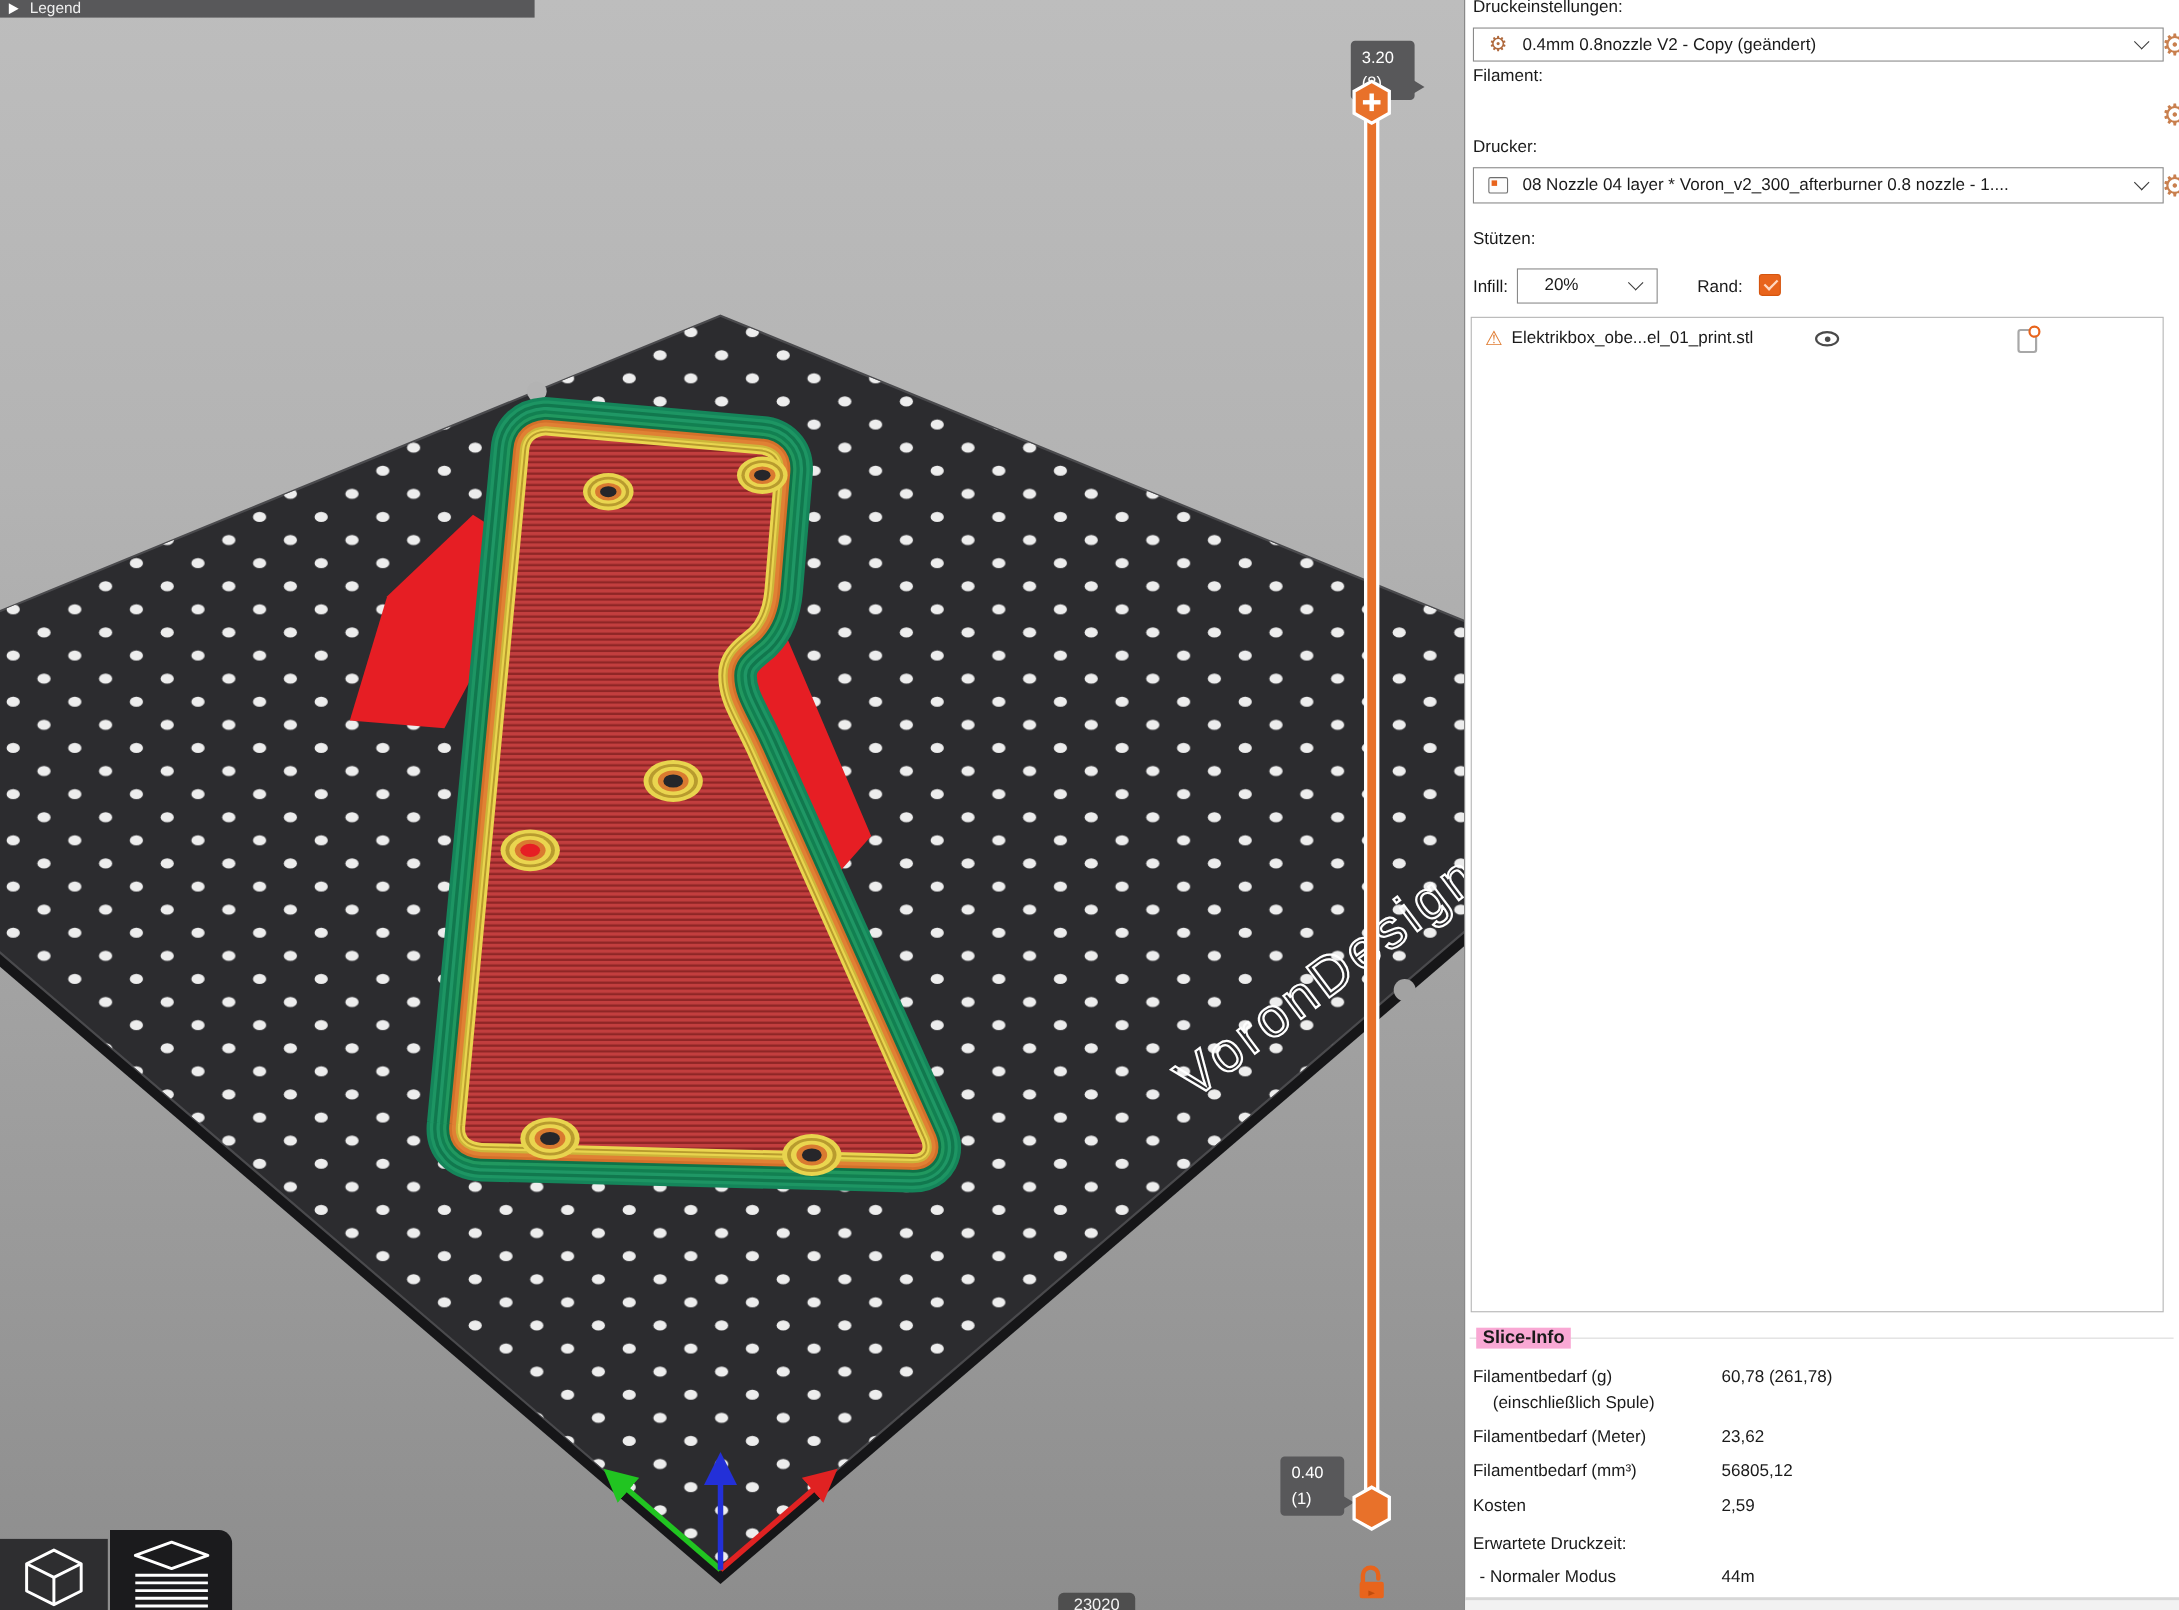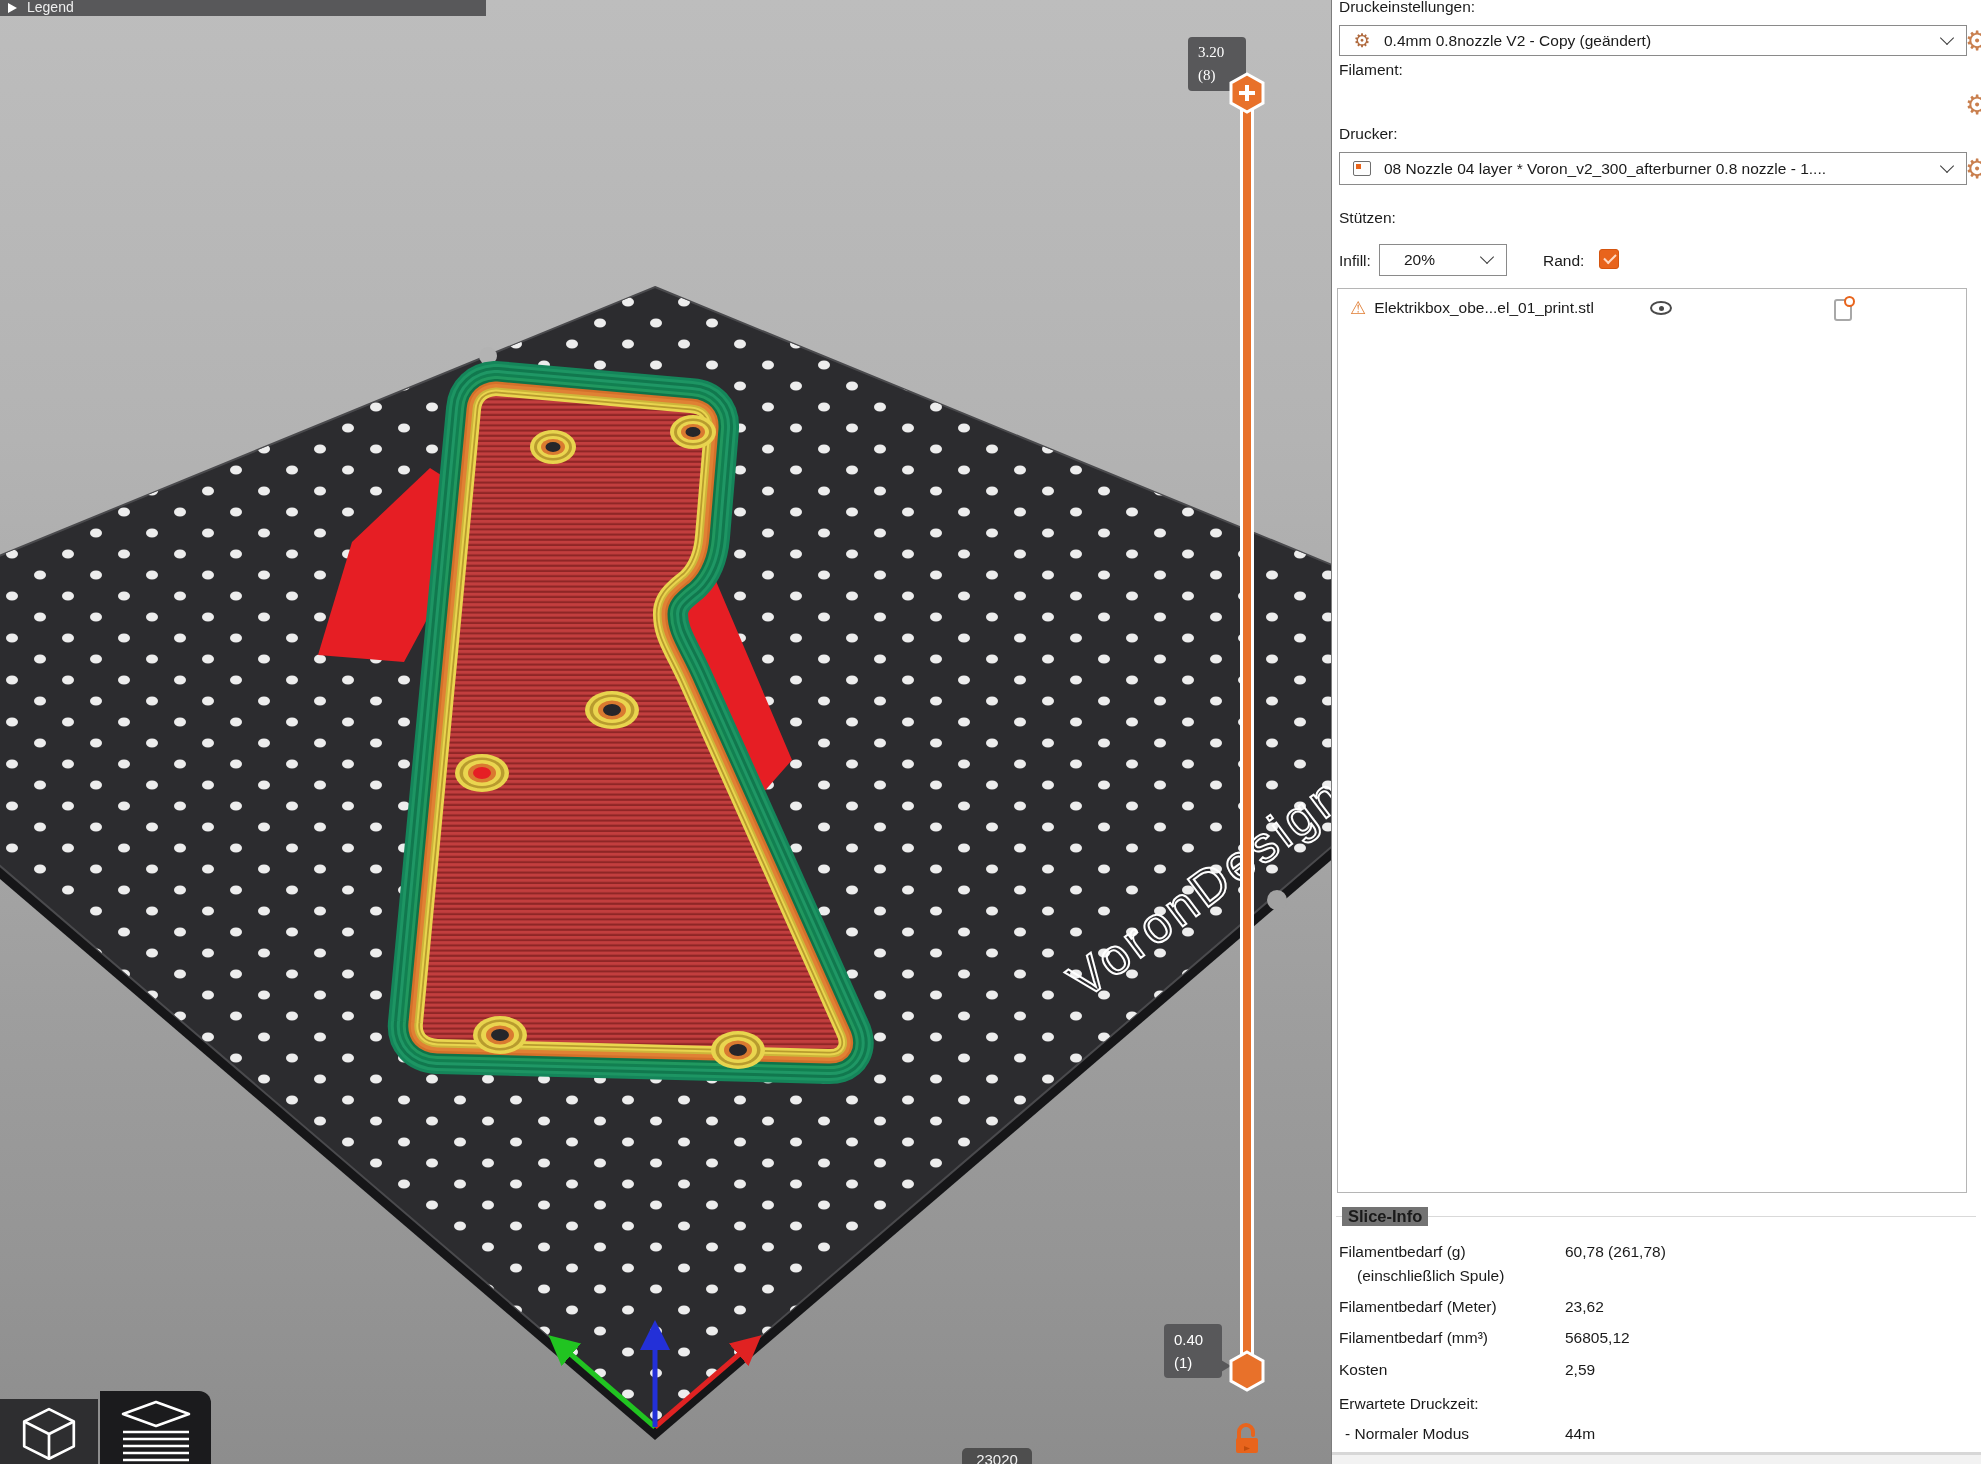--- a/index.html
+++ b/index.html
@@ -18,21 +18,21 @@
   
   .slider-track{position:absolute;left:1240px;top:96px;width:14px;height:1272px;background:#fff;border-radius:7px;}
   .slider-fill{position:absolute;left:3px;top:2px;width:8px;height:1268px;background:#e8712a;border-radius:4px;}
   .hex-handle{position:absolute;width:38px;height:42px;}
   .hex-top{left:1228px;top:72px;}
   .hex-bottom{left:1228px;top:1350px;}
   .slider-tip{position:absolute;width:58px;background:#58585a;color:#fff;border-radius:4px;
      font-size:15px;line-height:23px;padding:4px 0 4px 10px;box-sizing:border-box;}
   .slider-tip:after{content:"";position:absolute;right:-9px;bottom:6px;width:0;height:0;
      border-left:10px solid #58585a;border-top:6px solid transparent;border-bottom:6px solid transparent;}
-  .tip-top{left:1188px;top:37px;font-family:Liberation Serif, serif;}
+  .tip-top{left:1228px;top:37px;}
   .tip-bottom{left:1164px;top:1324px;}
 
   
   .btn-3d{position:absolute;left:0;top:1399px;width:98px;height:65px;background:#2e2e30;}
   .btn-layers{position:absolute;left:100px;top:1391px;width:111px;height:73px;background:#1b1b1d;border-radius:0 12px 0 0;}
   .btn-3d svg,.btn-layers svg{position:absolute;left:50%;top:55%;transform:translate(-50%,-50%);}
 
   
   .move-tip{position:absolute;left:962px;top:1448px;width:70px;height:16px;background:#4e4e4e;
      border-radius:5px 5px 0 0;overflow:hidden;color:#f2f2f2;font-size:15px;text-align:center;}
@@ -67,21 +67,21 @@
   .obj-head .c3{flex:1;border-left:1px solid #d8d8d8;height:100%;display:flex;align-items:center;justify-content:center;}
   .obj-row{position:relative;height:38px;display:flex;align-items:center;}
   .warn{color:#e07d33;font-size:18px;margin:0 8px 0 12px;}
   .eye-icon{position:absolute;left:312px;top:12px;width:22px;height:14px;border:2px solid #4a4a4a;border-radius:50%;box-sizing:border-box;}
   .eye-icon:after{content:"";position:absolute;left:50%;top:50%;width:5px;height:5px;margin:-2.5px;background:#4a4a4a;border-radius:50%;}
   .edit-icon{position:absolute;left:496px;top:10px;width:14px;height:18px;border:2px solid #a8a8a8;border-radius:3px;}
   .edit-icon:after{content:"";position:absolute;right:-5px;top:-5px;width:7px;height:7px;background:#fff;border:2px solid #e8641c;border-radius:50%;}
 
   
   .slice{position:absolute;left:0;top:1205px;width:650px;}
-  .slice .title{position:absolute;left:10px;top:2px;font-weight:bold;font-size:16.5px;background:#737373;padding:0 6px;z-index:2;}
+  .slice .title{position:absolute;left:10px;top:2px;font-weight:bold;font-size:16.5px;background:#f9a8d4;padding:0 6px;z-index:2;}
   .slice .topline{position:absolute;left:4px;top:11px;width:640px;height:1px;background:#d9d9d9;}
   .slice .row{position:absolute;left:7px;width:636px;}
   .slice .row .v{position:absolute;left:226px;}
   .indent1{padding-left:18px;}
   .indent2{padding-left:6px;}
   .panel-cut{position:absolute;left:0;top:1452px;width:650px;height:3px;background:#d7d7d7;}
   .panel-cut2{position:absolute;left:0;top:1455px;width:650px;height:9px;background:#f2f2f2;}
 </style>
 </head>
 <body>

